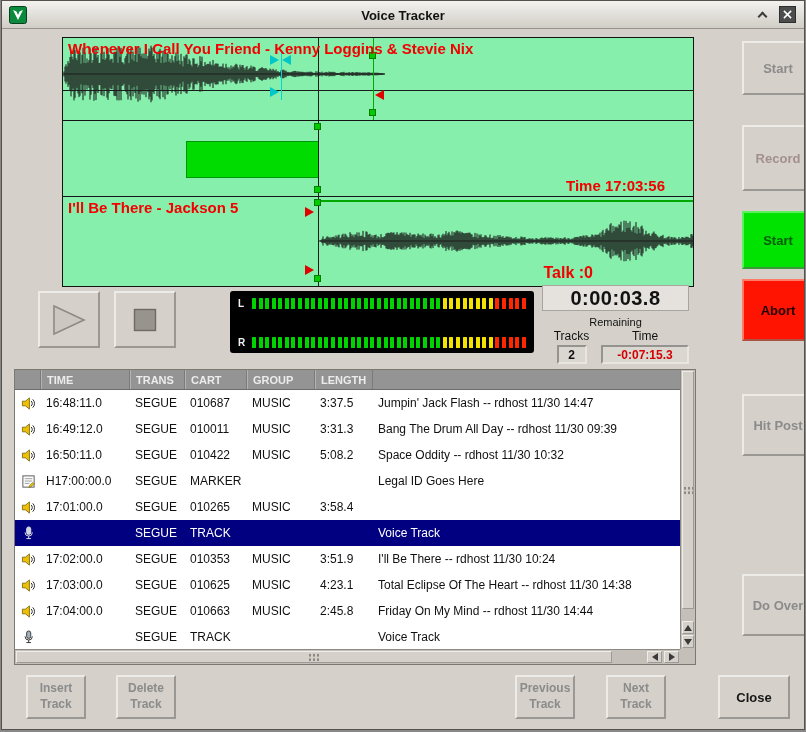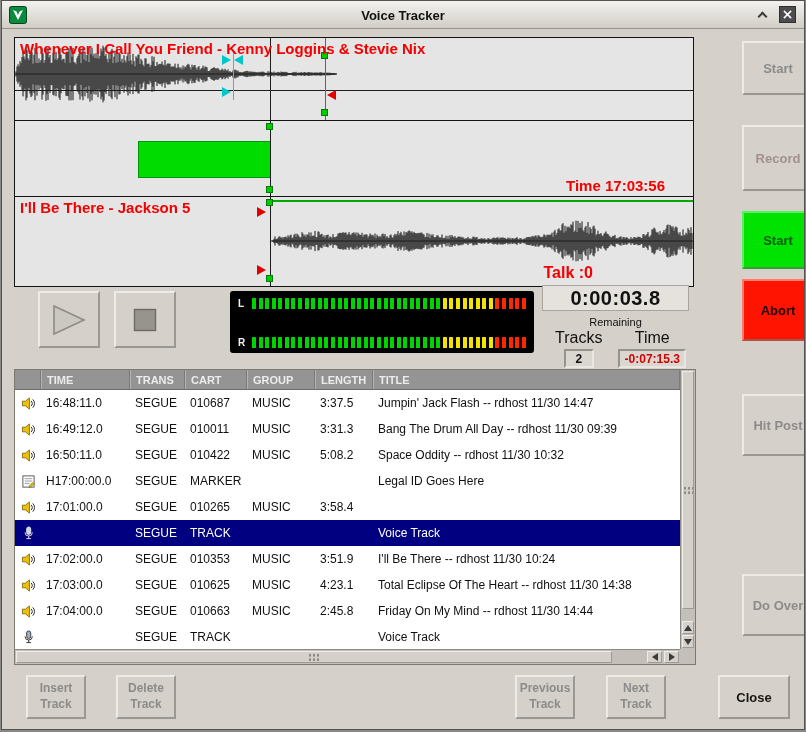--- a/index.html
+++ b/index.html
@@ -17,21 +17,21 @@
   .wtitle { position:absolute; left:0; right:0; top:0; height:28px; display:flex;
     align-items:center; justify-content:center; font-weight:bold; font-size:13px; }
   .win-controls { position:absolute; right:8px; top:5px; display:flex; gap:9px; align-items:center; }
   .shade-btn { width:16px; height:16px; display:flex; align-items:center; justify-content:center; }
   .chev { width:7px; height:7px; border-top:2px solid #3c3c3c; border-left:2px solid #3c3c3c;
     transform:rotate(45deg); margin-top:4px; }
   .xbtn { width:17px; height:17px; background:#4d4d4d; border:1px solid #2e2e2e;
     display:flex; align-items:center; justify-content:center; }
   
   .wave-stack { position:absolute; left:12px; top:36px; width:680px; }
-  .wave-panel { position:relative; background:#e5e5e5; border:1px solid #141414; overflow:hidden; }
+  .wave-panel { position:relative; background:#86efac; border:1px solid #141414; overflow:hidden;margin-left:48px; }
   .p1 { height:84px; }
   .p2 { height:76px; border-top:none; }
   .p3 { height:90px; border-top:none; }
   .wf  { position:absolute; left:0; top:0; }
   .track-title { position:absolute; left:5px; top:2px; color:#f40000; font-weight:bold;
     font-size:15px; white-space:nowrap; }
   .hline { position:absolute; left:0; right:0; height:1px; background:#1c1c1c; }
   .ghline { position:absolute; height:2px; background:#00a800; }
   .vline { position:absolute; top:0; bottom:0; width:1px; background:#1c1c1c; }
   .vline.cyan  { background:#00d6d6; }
@@ -59,25 +59,25 @@
   .led.g { background:#00d400; } .led.y { background:#f2e400; } .led.r { background:#ff2600; }
   .meter-scale { display:flex; justify-content:space-between; color:#fff; font-size:9.5px;
     height:11px; align-items:center; padding-left:16px; }
   
   .status { position:absolute; left:540px; top:284px; width:147px; }
   .elapsed { height:26px; background:#e5e2dd; border:1px solid #a8a49e; font-size:20px; font-weight:bold;
     display:flex; align-items:center; justify-content:center; letter-spacing:0.5px; }
   .rem-label { text-align:center; font-size:11px; margin-top:5px; }
   .rem-cols { display:flex; margin-top:1px; }
   .rem-col { flex:1; text-align:center; }
-  .rem-col-label { font-size:16px; }
+  .rem-col-label { font-size:12px; }
   .rem-value { margin:2px auto 0; border:2px inset #e9e6e1; background:#dad7d1; font-size:12px;
     font-weight:bold; height:19px; display:flex; align-items:center; justify-content:center; overflow:hidden; }
   .rem-value.tracks { width:30px; }
-  .rem-value.time { width:68px; color:#d40000; }
+  .rem-value.time { width:88px; color:#d40000; }
   
   .log-table { position:absolute; left:12px; top:368px; width:682px; height:296px;
     background:#fff; border:1px solid #7c7872; }
   .thead { position:absolute; left:0; top:0; right:15px; height:20px; display:flex;
     background:#949494; border-bottom:1px solid #6c6c6c; }
   .th { color:#ececec; font-size:11px; font-weight:bold; display:flex; align-items:center;
     padding-left:5px; border-right:1px solid #7b7b7b; border-left:1px solid #b3b3b3;
     white-space:nowrap; overflow:hidden; }
   .th:first-child { border-left:none; }
   .c-icon  { width:26px; flex:none; }
@@ -319,21 +319,20 @@
   </div>
 
   <div class="log-table">
     <div class="thead">
         <div class="th c-icon"></div>
         <div class="th c-time">TIME</div>
         <div class="th c-trans">TRANS</div>
         <div class="th c-cart">CART</div>
         <div class="th c-group">GROUP</div>
         <div class="th c-length">LENGTH</div>
-        <div class="th c-title">TITLE</div>
       </div>
     <div class="tbody">
         <div class="trow">
           <div class="td c-icon">
             <svg width="15" height="15" viewBox="0 0 16 16">
               <path d="M1.5 5.5h3.2L9 2v12L4.7 10.5H1.5z" fill="#edc004" stroke="#6b5500" stroke-width="0.8"></path>
               <path d="M10.8 5.3a3.6 3.6 0 010 5.4M12.5 3.6a6 6 0 010 8.8" fill="none" stroke="#222" stroke-width="1"></path>
             </svg>
           </div>
           <div class="td c-time">16:48:11.0</div>

